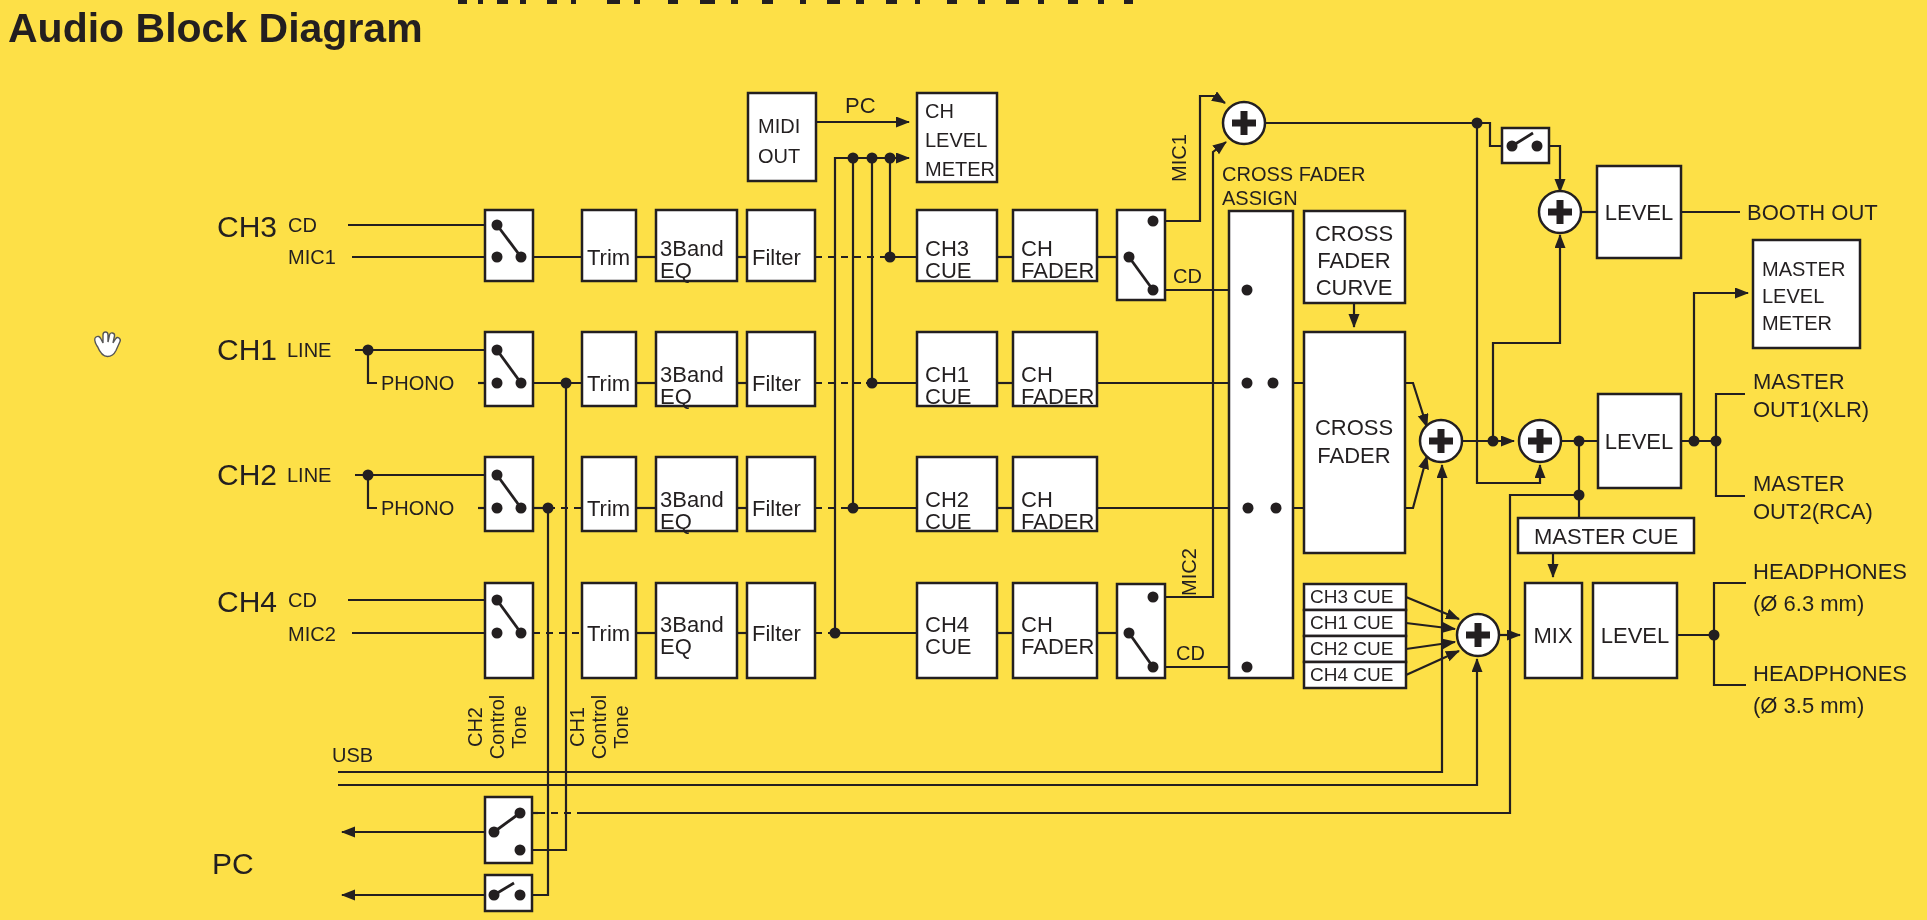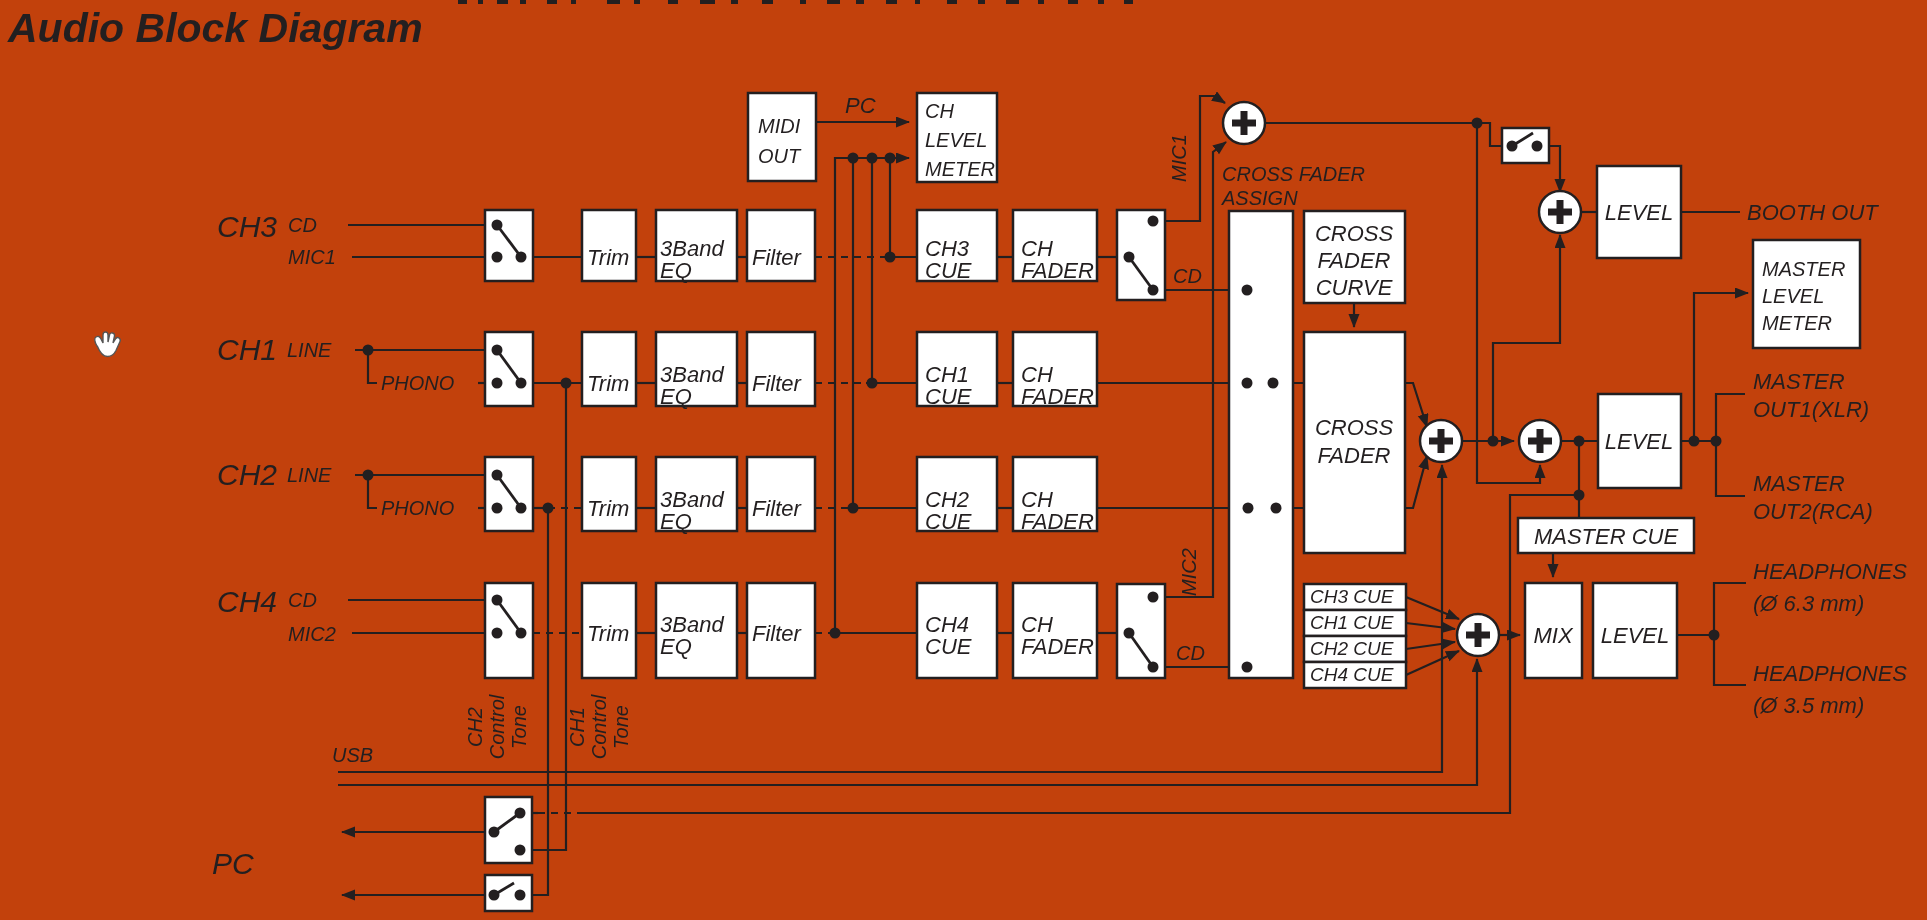--- a/index.html
+++ b/index.html
@@ -1,17 +1,17 @@
 <!DOCTYPE html>
 <html><head>
 <meta charset="utf-8">
 <style>
   html,body{margin:0;padding:0;background:#ffffff;}
-  .stage{position:relative;width:1927px;height:920px;background:#c2410c;overflow:hidden;
-         font-family:"Liberation Sans", sans-serif;font-style:italic;}
+  .stage{position:relative;width:1927px;height:920px;background:#fde047;overflow:hidden;
+         font-family:"Liberation Sans", sans-serif;}
   svg text{font-family:"Liberation Sans", sans-serif;fill:#231f20;}
   .t-title{font-size:41px;font-weight:bold;}
   .t-big{font-size:30px;}
   .t-lbl{font-size:20px;}
   .t-box{font-size:22px;}
   .t-sm{font-size:19px;}
   .wire{stroke:#231f20;stroke-width:2.2;fill:none;}
   .wire-d{stroke:#231f20;stroke-width:2.2;fill:none;stroke-dasharray:7 6;}
   .diag-d{stroke:#231f20;stroke-width:2.6;fill:none;stroke-dasharray:5.5 6.5;}
   .blade{stroke:#231f20;stroke-width:2.8;fill:none;}

